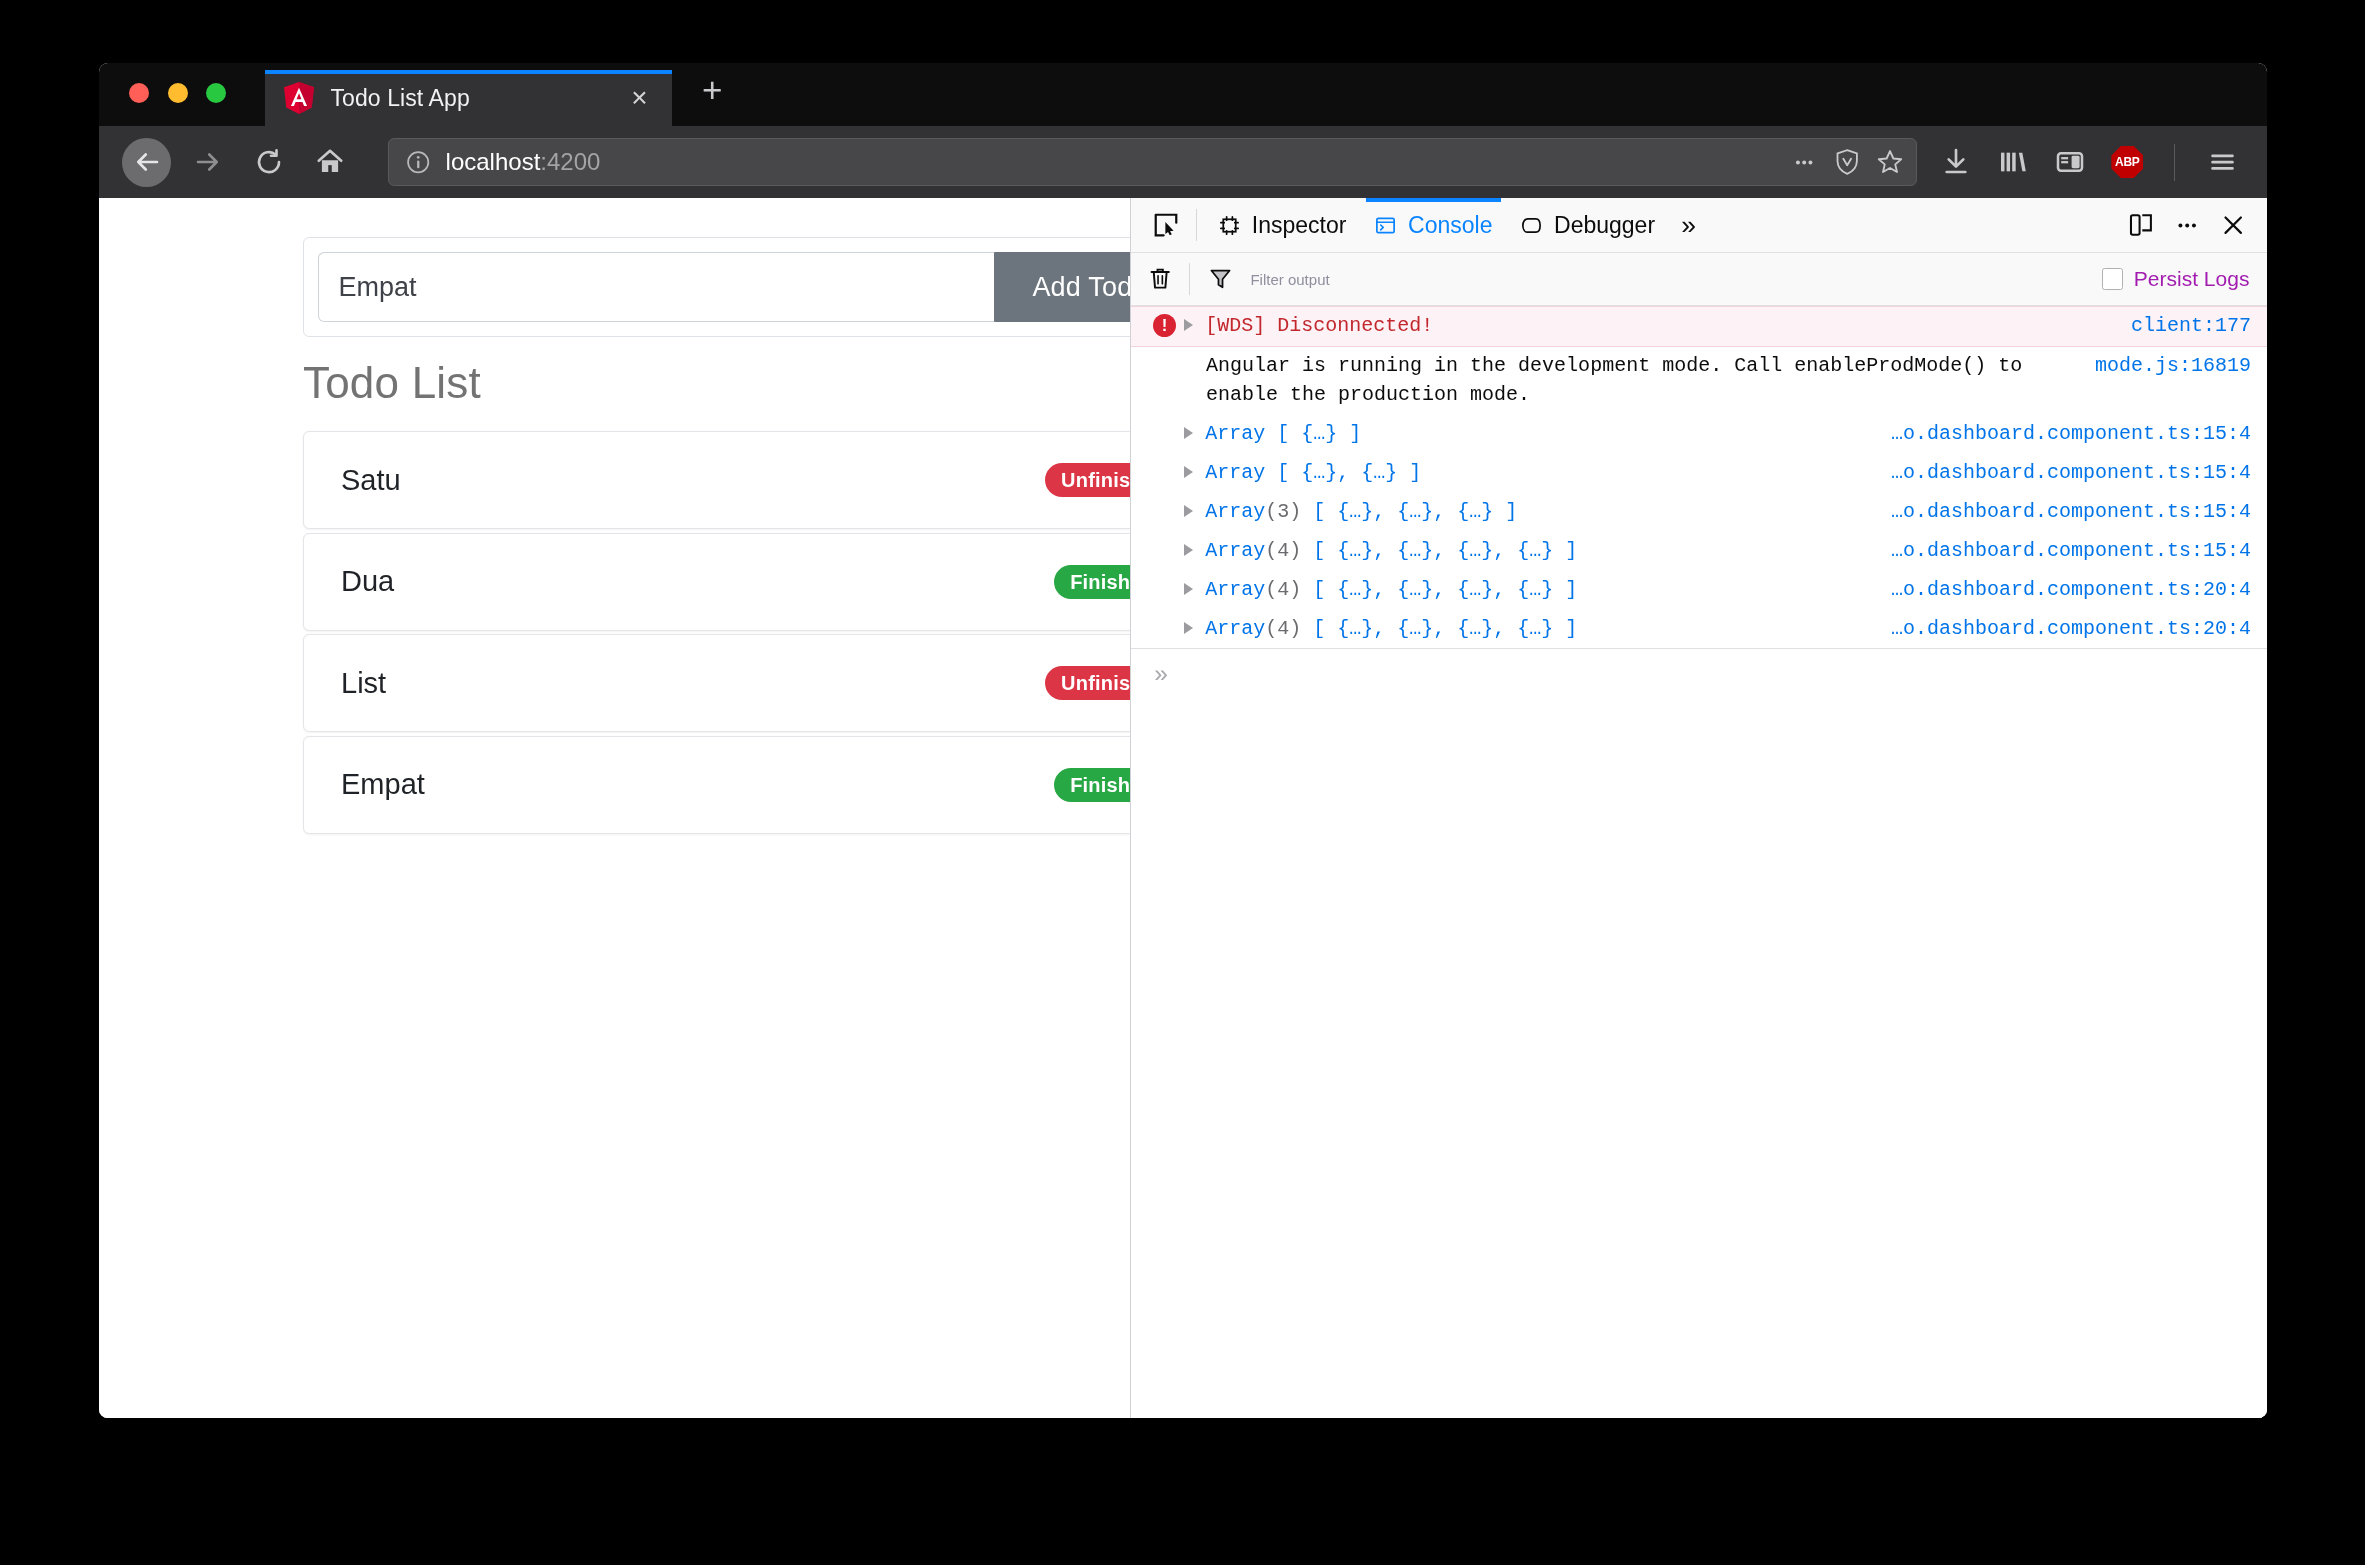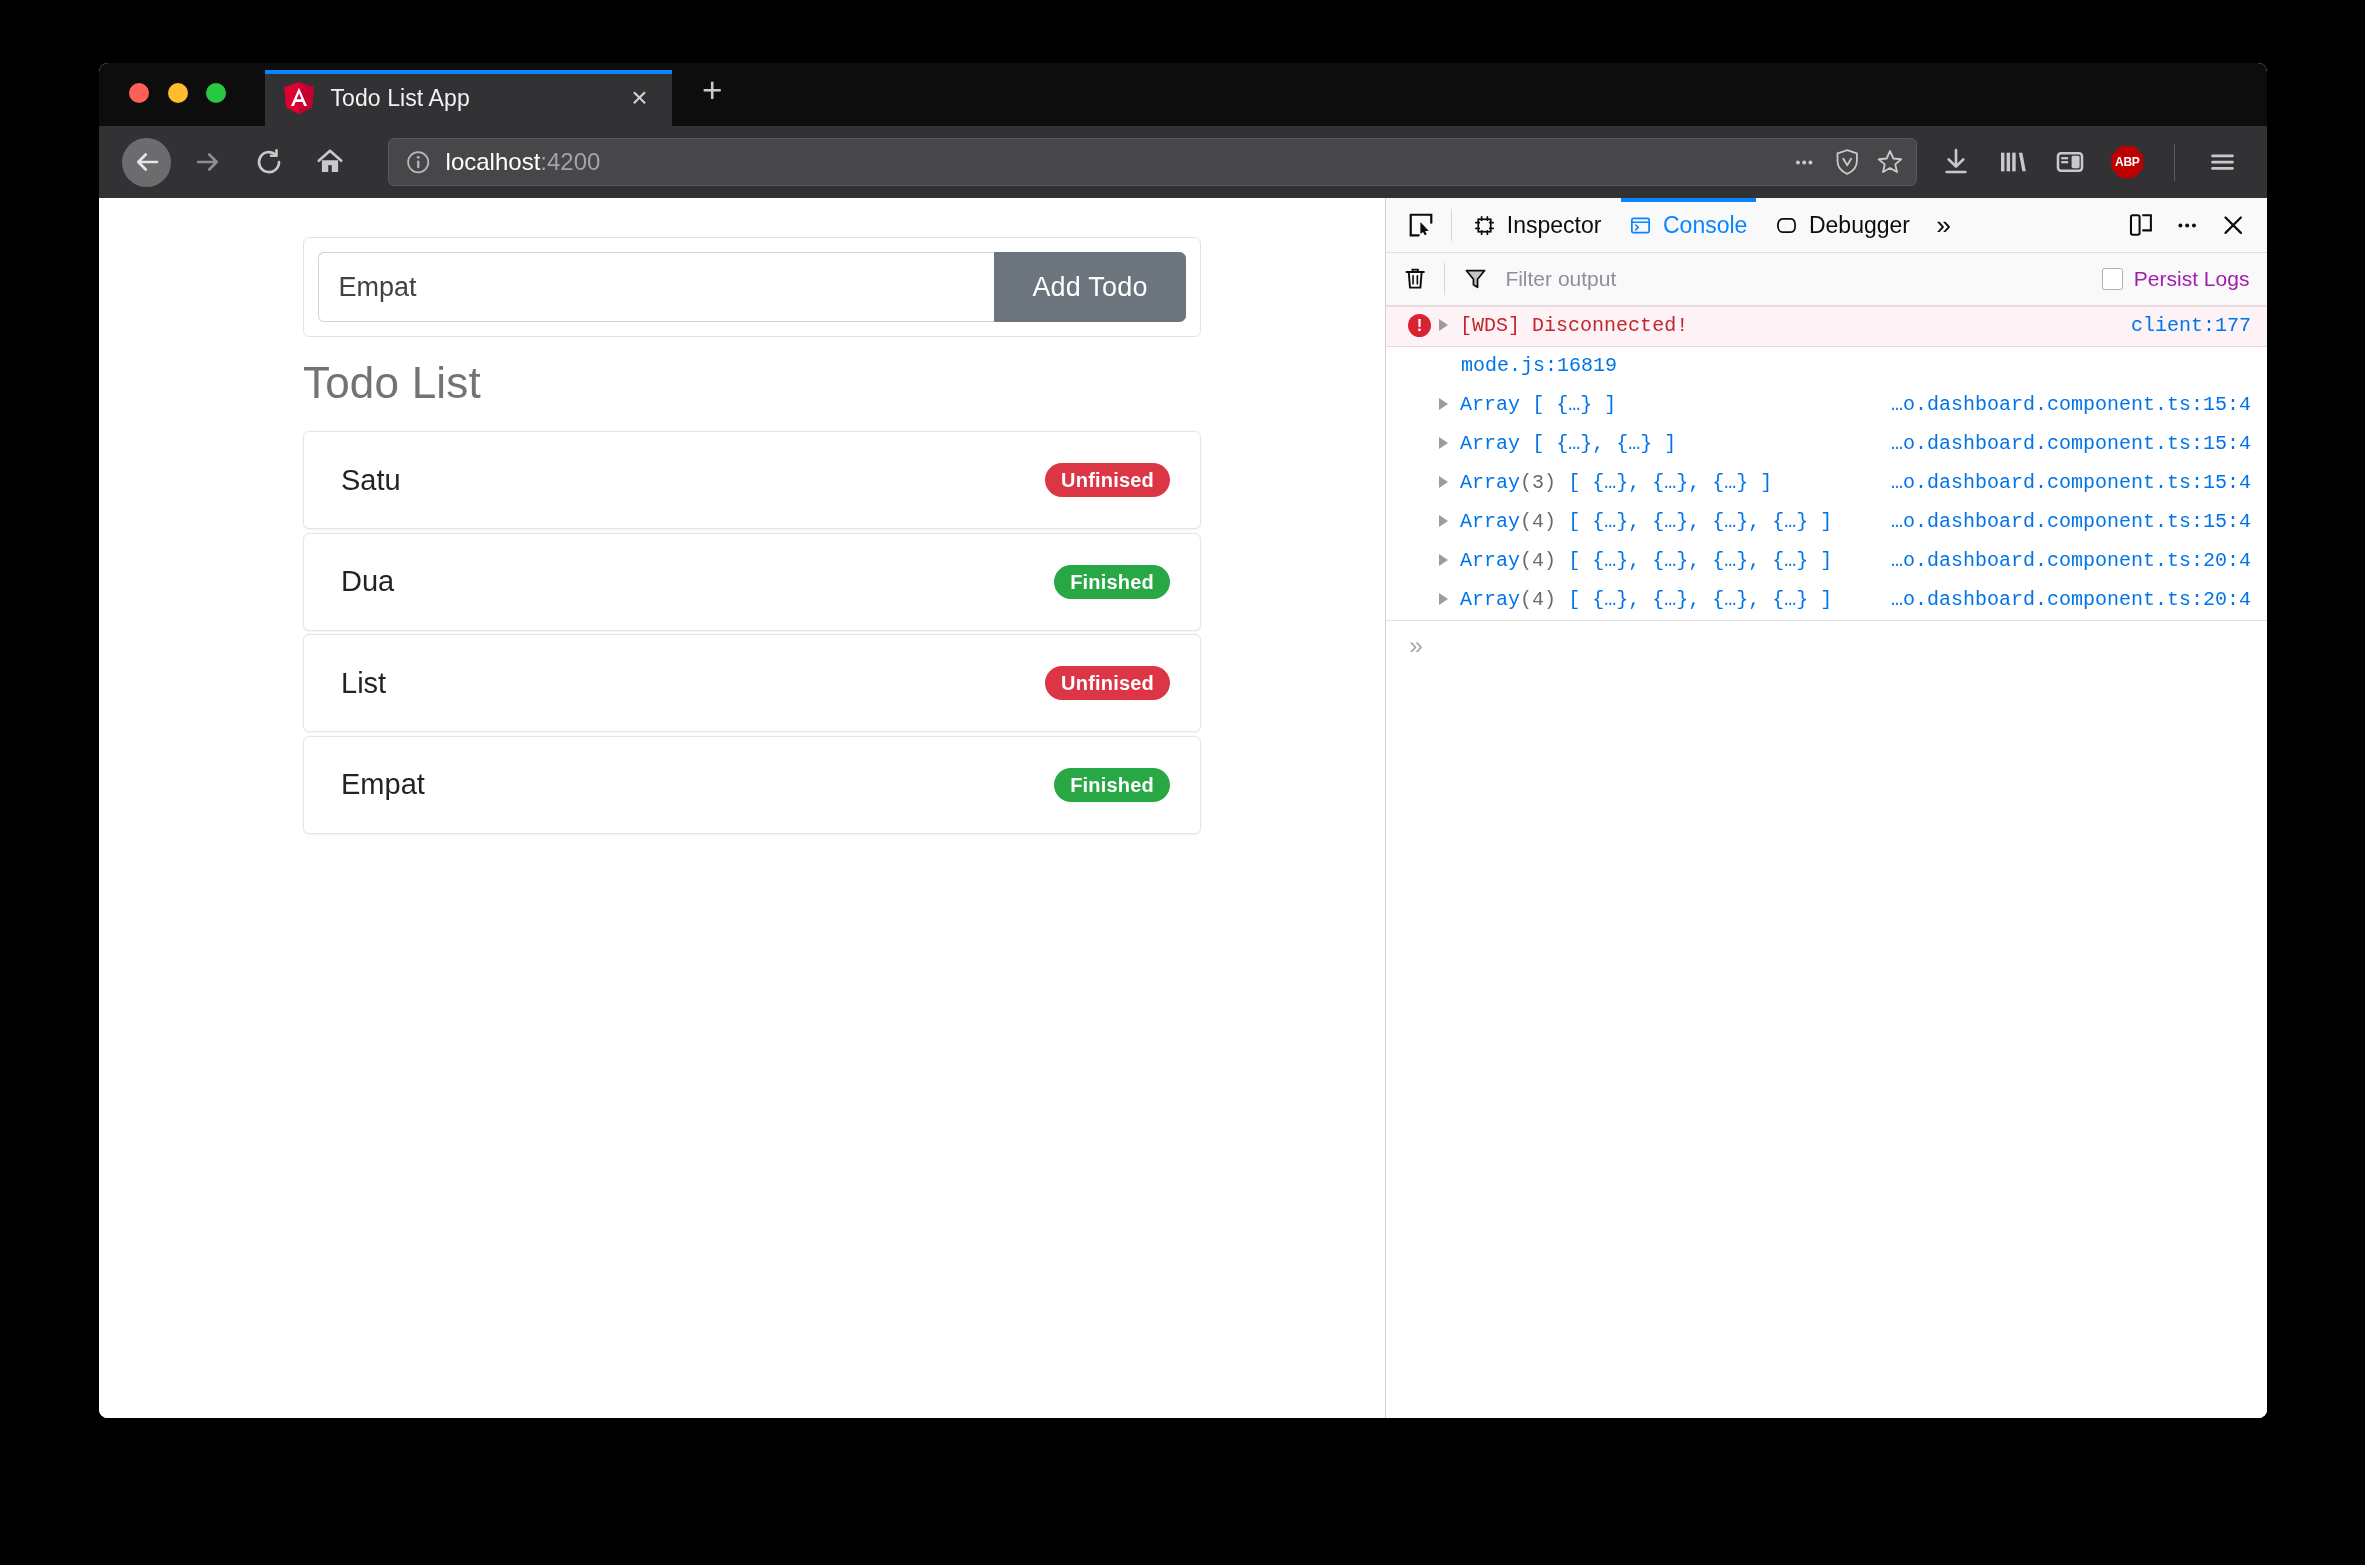--- a/index.html
+++ b/index.html
@@ -117,21 +117,21 @@
   .dt-more{font-size:26.4px;color:#0c0c0d;padding:0 12.3px;}
   .dt-spacer{flex:1 1 auto;}
   .dt-right{display:flex;align-items:center;gap:19.4px;padding-right:3.5px;}
 
   .dt-filterbar{
     height:53px;background:#f9f9fa;border-bottom:0.9px solid #e0e0e2;
     display:flex;align-items:center;padding:0 17.6px 0 16px;box-sizing:border-box;gap:3.5px;
   }
   .filter-input{
     flex:1 1 auto;margin-left:12.3px;border:none;background:transparent;outline:none;
-    font-size:21px;color:#0c0c0d;font-family:"Liberation Sans",sans-serif;
+    font-size:15px;color:#0c0c0d;font-family:"Liberation Sans",sans-serif;
   }
   .filter-input::placeholder{color:#8f8f9d;}
   .persist{display:flex;align-items:center;gap:10.6px;font-size:21px;color:#a21caf;white-space:nowrap;}
   .chk{width:19.4px;height:19.4px;border:0.9px solid #b1b1b3;border-radius:2.6px;background:#fff;}
 
   .dt-messages{flex:0 0 auto;background:#fff;font-family:"Liberation Mono",monospace;}
   .msg{display:flex;align-items:flex-start;padding:5.3px 16px 5.3px 16px;font-size:20px;line-height:1.42;}
   .msg.err{background:#fdf2f5;border-top:0.9px solid #f3d3dc;border-bottom:0.9px solid #f3d3dc;color:#c1272d;}
   .msg-icon{width:35px;flex:0 0 auto;display:flex;justify-content:center;padding-top:1.8px;}
   .err-badge{
@@ -377,20 +377,21 @@
               <span class="msg-icon">
                 <span class="err-badge">!</span>
               </span>
               <span class="arrow"></span>
               <span class="msg-body">[WDS] Disconnected!</span>
               <span class="msg-src">client:177</span>
             </div>
             <div class="msg plain">
               <span class="msg-icon"></span>
               <span style="width:24px;flex:0 0 auto"></span>
+              <span class="msg-body">Angular is running in the development mode. Call enableProdMode() to enable the production mode.</span>
               <span class="msg-src">mode.js:16819</span>
             </div>
             <div class="msg plain">
               <span class="msg-icon"></span>
               <span class="arrow"></span>
               <span class="msg-body"><span class="tok-arr">Array</span><span class="tok-len"></span> <span class="tok-brk">[ {…} ]</span></span>
               <span class="msg-src">…o.dashboard.component.ts:15:4</span>
             </div>
             <div class="msg plain">
               <span class="msg-icon"></span>

